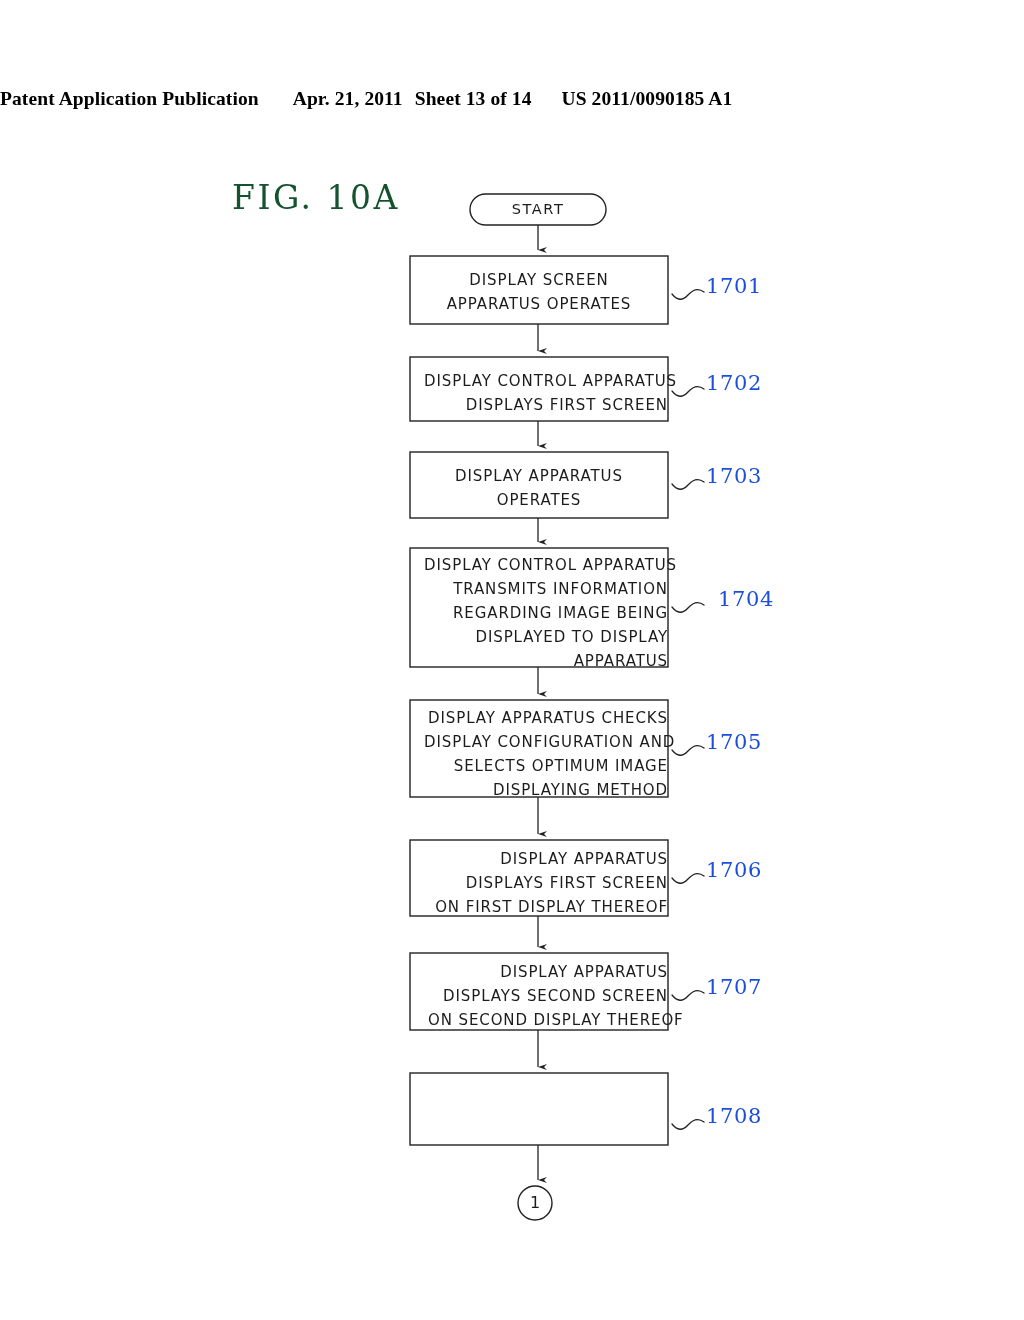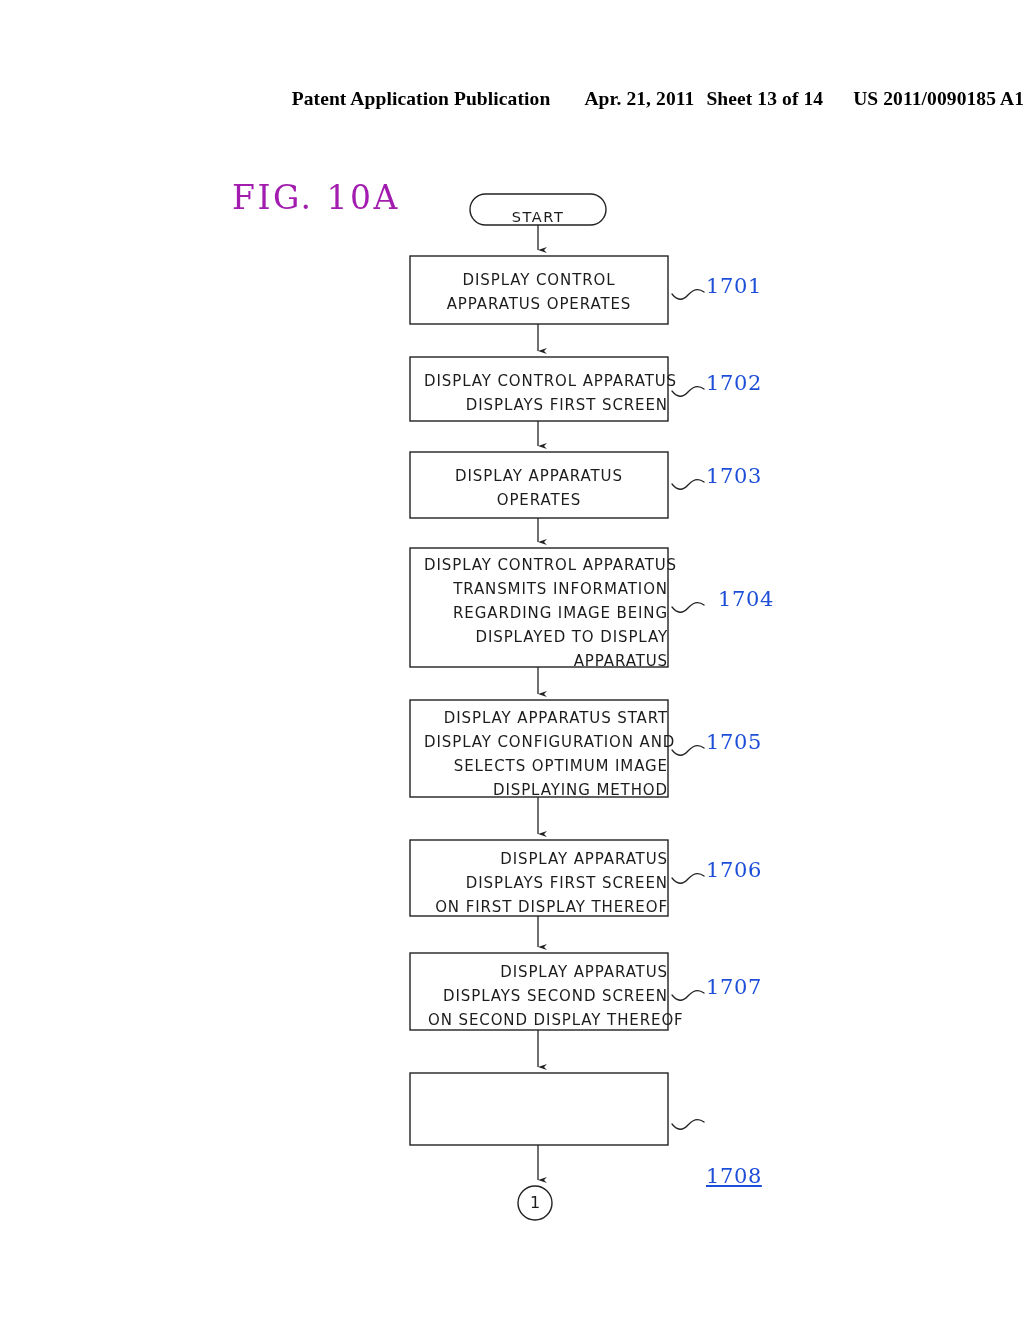--- a/index.html
+++ b/index.html
@@ -23,41 +23,41 @@
     width: 1024px;
     height: 1320px;
   }
 
   
   .pub-header {
     position: absolute;
     left: 0;
     top: 88px;
     width: 1024px;
-    text-align: right;
+    text-align: left;
     font-family: "Liberation Serif", serif;
     font-weight: bold;
     font-size: 19.5px;
     letter-spacing: 0.1px;
     white-space: nowrap;
   }
   .pub-header .seg { display: inline-block; }
   .pub-header .gap-lg { display: inline-block; width: 34px; }
   .pub-header .gap-sm { display: inline-block; width: 12px; }
   .pub-header .gap-md { display: inline-block; width: 30px; }
 
   
   .fig-title {
     position: absolute;
     left: 232px;
     top: 178px;
     font-family: "DejaVu Serif", serif;
     font-size: 33px;
     letter-spacing: 2.5px;
-    color: #a21caf;
+    color: #14532d;
     white-space: nowrap;
   }
 
   
   svg.flow {
     position: absolute;
     left: 0;
     top: 0;
     width: 1024px;
     height: 1320px;
@@ -81,21 +81,20 @@
     left: 470px;
     top: 194px;
     width: 136px;
     height: 31px;
     line-height: 31px;
     text-align: center;
     font-family: "DejaVu Sans", sans-serif;
     font-size: 14.5px;
     letter-spacing: 1.6px;
     color: #1c1c1c;
-    margin-top: 8px;
   }
 
   .connector-label {
     position: absolute;
     left: 518px;
     top: 1186px;
     width: 34px;
     height: 34px;
     line-height: 34px;
     text-align: center;
@@ -167,36 +166,36 @@
       <path d="M672,607 q8,10 16,1 q8,-9 16,-3"></path>
       <path d="M672,750 q8,10 16,1 q8,-9 16,-3"></path>
       <path d="M672,878 q8,10 16,1 q8,-9 16,-3"></path>
       <path d="M672,995 q8,10 16,1 q8,-9 16,-3"></path>
       <path d="M672,1124 q8,10 16,1 q8,-9 16,-3"></path>
     </g>
   </svg>
 
   <div class="start-label">START</div>
 
-  <div class="node-text center" style="left:410px; top:268px; width:258px;">DISPLAY CONTROL
+  <div class="node-text center" style="left:410px; top:268px; width:258px;">DISPLAY SCREEN
 APPARATUS OPERATES</div>
 
   <div class="node-text left" style="left:424px; top:369px; width:244px;">DISPLAY CONTROL APPARATUS
 DISPLAYS FIRST SCREEN</div>
 
   <div class="node-text center" style="left:410px; top:464px; width:258px;">DISPLAY APPARATUS
 OPERATES</div>
 
   <div class="node-text left" style="left:424px; top:553px; width:244px;">DISPLAY CONTROL APPARATUS
 TRANSMITS INFORMATION
 REGARDING IMAGE BEING
 DISPLAYED TO DISPLAY
 APPARATUS</div>
 
-  <div class="node-text left" style="left:424px; top:706px; width:244px;">DISPLAY APPARATUS START
+  <div class="node-text left" style="left:424px; top:706px; width:244px;">DISPLAY APPARATUS CHECKS
 DISPLAY CONFIGURATION AND
 SELECTS OPTIMUM IMAGE
 DISPLAYING METHOD</div>
 
   <div class="node-text left" style="left:434px; top:847px; width:234px;">DISPLAY APPARATUS
 DISPLAYS FIRST SCREEN
 ON FIRST DISPLAY THEREOF</div>
 
   <div class="node-text left" style="left:428px; top:960px; width:240px;">DISPLAY APPARATUS
 DISPLAYS SECOND SCREEN
@@ -205,15 +204,15 @@
 
   <div class="connector-label">1</div>
 
   <div class="ref-num" style="left:706px; top:274px;">1701</div>
   <div class="ref-num" style="left:706px; top:371px;">1702</div>
   <div class="ref-num" style="left:706px; top:464px;">1703</div>
   <div class="ref-num" style="left:706px; top:587px;margin-left:12px;">1704</div>
   <div class="ref-num" style="left:706px; top:730px;">1705</div>
   <div class="ref-num" style="left:706px; top:858px;">1706</div>
   <div class="ref-num" style="left:706px; top:975px;">1707</div>
-  <div class="ref-num" style="left:706px; top:1164px;text-decoration:underline;">1708</div>
+  <div class="ref-num" style="left:706px; top:1104px;">1708</div>
 
 </div>
 
 </body></html>

